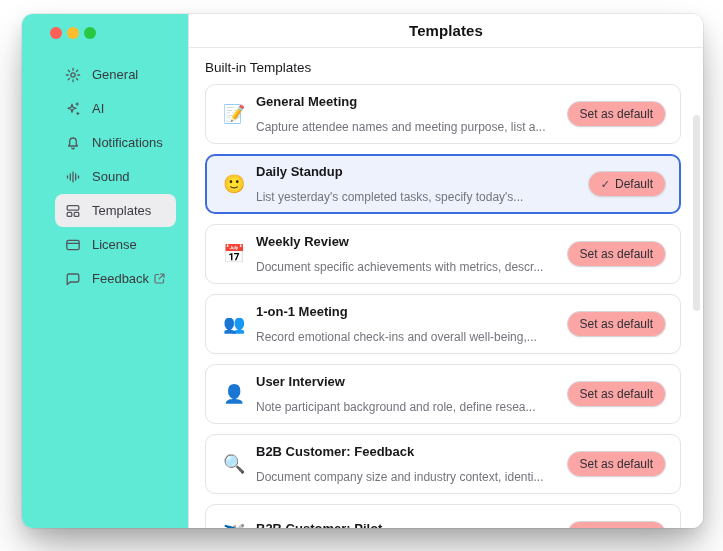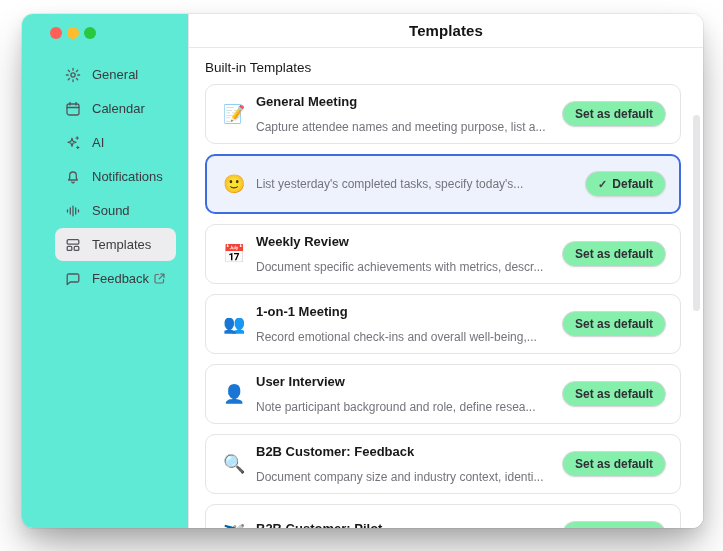--- a/index.html
+++ b/index.html
@@ -40,22 +40,22 @@
     display:flex; align-items:center; height:60px; margin-bottom:10px;
     border:1px solid #e4e4e7; border-radius:10px; background:#fff; padding:0 14px 0 17px;
   }
   .card.selected { border:2px solid #3d6ce0; background:#edf2fc; padding:0 13px 0 16px; }
   .emoji { flex:none; width:22px; margin-right:11px; font-size:18px; line-height:1; }
   .card-text { display:flex; flex-direction:column; gap:11px; min-width:0; padding-right:12px; }
   .card-title { font-size:13px; font-weight:600; color:#18181b; white-space:nowrap; }
   .card-desc { font-size:12px; color:#74747c; white-space:nowrap; overflow:hidden; text-overflow:ellipsis; }
   .btn {
     margin-left:auto; flex:none; display:flex; align-items:center; gap:5px;
-    padding:5px 12px; border:1px solid #d6d6da; border-radius:999px; background:#86efac;
-    font-family:inherit; font-size:12px; font-weight:700; color:#2f2f35;
+    padding:5px 12px; border:1px solid #d6d6da; border-radius:999px; background:#fca5a5;
+    font-family:inherit; font-size:12px; font-weight:400; color:#2f2f35;
     box-shadow:0 1px 2px rgba(0,0,0,.05); cursor:default;
   }
   .btn .check { font-size:11px; color:#3f3f46; }
   .btn .check:empty { display:none; }
   .scroll-thumb { position:absolute; right:3px; top:101px; width:7px; height:196px; border-radius:4px; background:#e6e6e8; }
 </style>
 </head>
 <body>
 
 <div class="window">
@@ -72,30 +72,20 @@
             <svg width="16" height="16" viewBox="0 0 16 16" fill="none" stroke="currentColor" stroke-width="1.3" stroke-linecap="round" stroke-linejoin="round">
     <circle cx="8" cy="8" r="2.1"></circle>
     <path d="M8 1.4v1.8M8 12.8v1.8M1.4 8h1.8M12.8 8h1.8M3.3 3.3l1.3 1.3M11.4 11.4l1.3 1.3M12.7 3.3l-1.3 1.3M4.6 11.4l-1.3 1.3"></path>
   </svg>
           </span>
     <span class="label">General</span>
 
   </div>
         <div class="nav-item">
     <span class="icon">
-            <svg width="16" height="16" viewBox="0 0 16 16" fill="none" stroke="currentColor" stroke-width="1.3" stroke-linecap="round" stroke-linejoin="round">
-    <rect x="2" y="3" width="12" height="11" rx="2"></rect>
-    <path d="M5 1.5V4M11 1.5V4M2 6.5h12"></path>
-  </svg>
-          </span>
-    <span class="label">Calendar</span>
-
-  </div>
-        <div class="nav-item">
-    <span class="icon">
             <svg width="16" height="16" viewBox="0 0 16 16" fill="none" stroke="currentColor" stroke-width="1.2" stroke-linejoin="round">
     <path d="M7 3.2l1 3.1 3.1 1-3.1 1-1 3.1-1-3.1-3.1-1 3.1-1z"></path>
     <path d="M12.2 1.8v2.4M11 3h2.4M12.8 11.4v2.2M11.7 12.5h2.2" stroke-linecap="round"></path>
   </svg>
           </span>
     <span class="label">AI</span>
 
   </div>
         <div class="nav-item">
     <span class="icon">
@@ -118,20 +108,30 @@
   </div>
         <div class="nav-item selected">
     <span class="icon">
             <svg width="16" height="16" viewBox="0 0 16 16" fill="none" stroke="currentColor" stroke-width="1.3" stroke-linejoin="round">
     <rect x="2.2" y="2.6" width="11.6" height="4.6" rx="1.2"></rect>
     <rect x="2.2" y="9.4" width="4.6" height="4" rx="1"></rect>
     <rect x="9.2" y="9.4" width="4.6" height="4" rx="1"></rect>
   </svg>
           </span>
     <span class="label">Templates</span>
+
+  </div>
+        <div class="nav-item">
+    <span class="icon">
+            <svg width="16" height="16" viewBox="0 0 16 16" fill="none" stroke="currentColor" stroke-width="1.3" stroke-linejoin="round">
+    <rect x="1.8" y="3.4" width="12.4" height="9.2" rx="1.6"></rect>
+    <path d="M1.8 6.4h12.4"></path>
+  </svg>
+          </span>
+    <span class="label">License</span>
 
   </div>
         <div class="nav-item">
     <span class="icon">
             <svg width="16" height="16" viewBox="0 0 16 16" fill="none" stroke="currentColor" stroke-width="1.3" stroke-linejoin="round">
     <path d="M13.8 9.6a1.4 1.4 0 0 1-1.4 1.4H5.2l-3 2.6V4.4A1.4 1.4 0 0 1 3.6 3h8.8a1.4 1.4 0 0 1 1.4 1.4z"></path>
   </svg>
           </span>
     <span class="label">Feedback</span>
     <span class="external show">
@@ -158,20 +158,21 @@
       <span class="card-desc">Capture attendee names and meeting purpose, list a...</span>
     </div>
     <button class="btn">
 
       <span class="btn-label">Set as default</span>
     </button>
   </div>
           <div class="card selected">
     <span class="emoji">🙂</span>
     <div class="card-text">
+      <span class="card-title">Daily Standup</span>
       <span class="card-desc">List yesterday's completed tasks, specify today's...</span>
     </div>
     <button class="btn">
       <span class="check">✓</span>
       <span class="btn-label">Default</span>
     </button>
   </div>
           <div class="card">
     <span class="emoji">📅</span>
     <div class="card-text">

